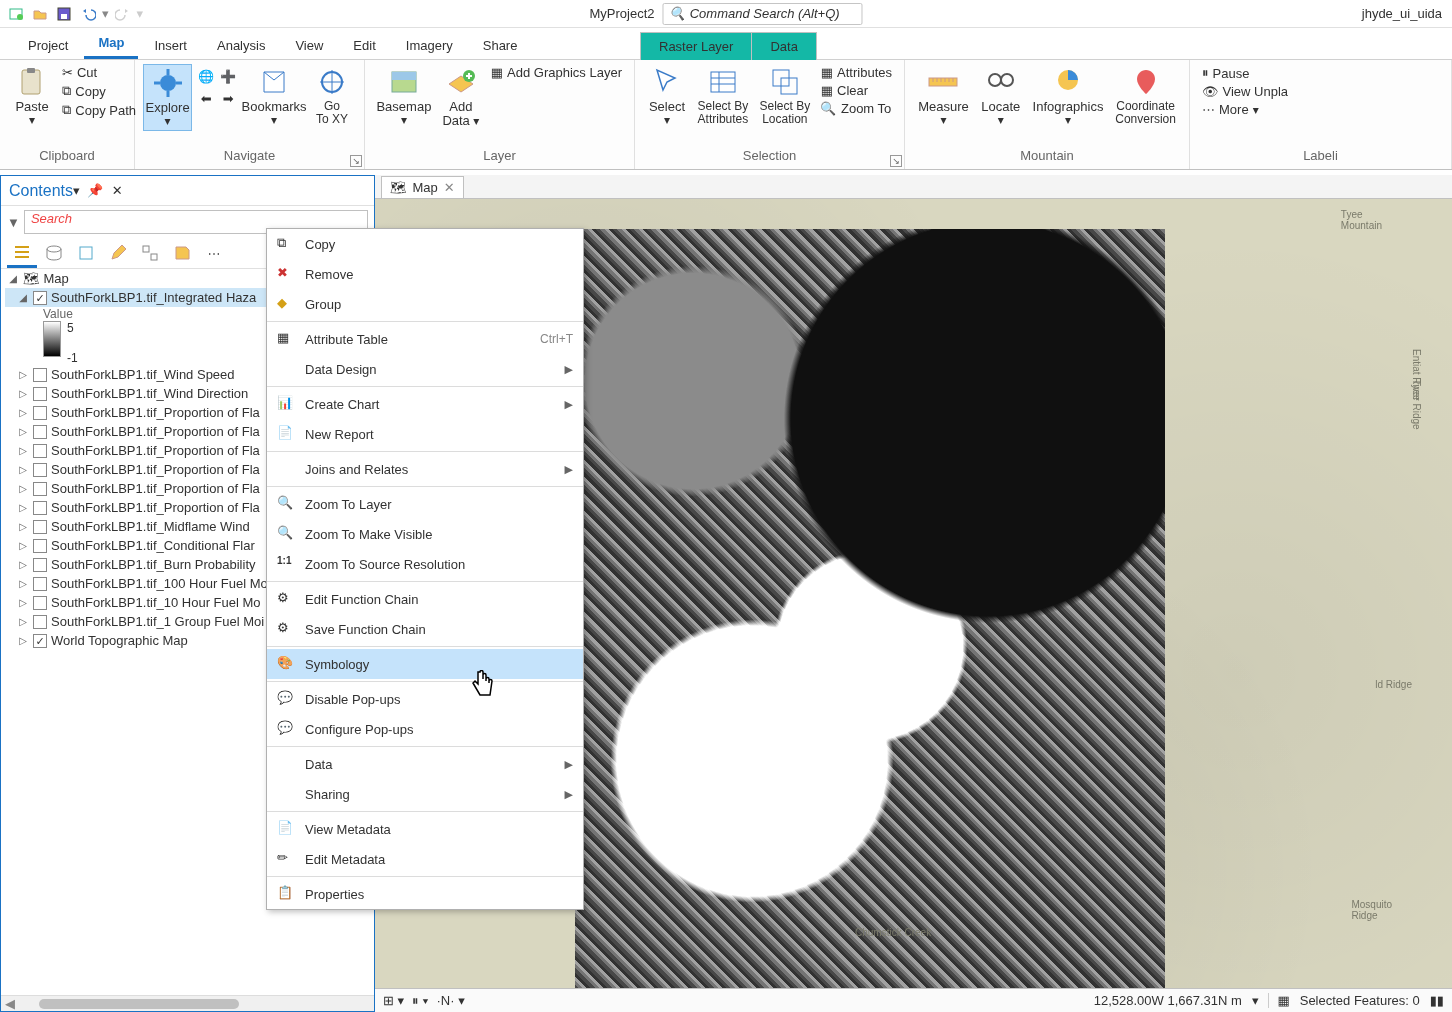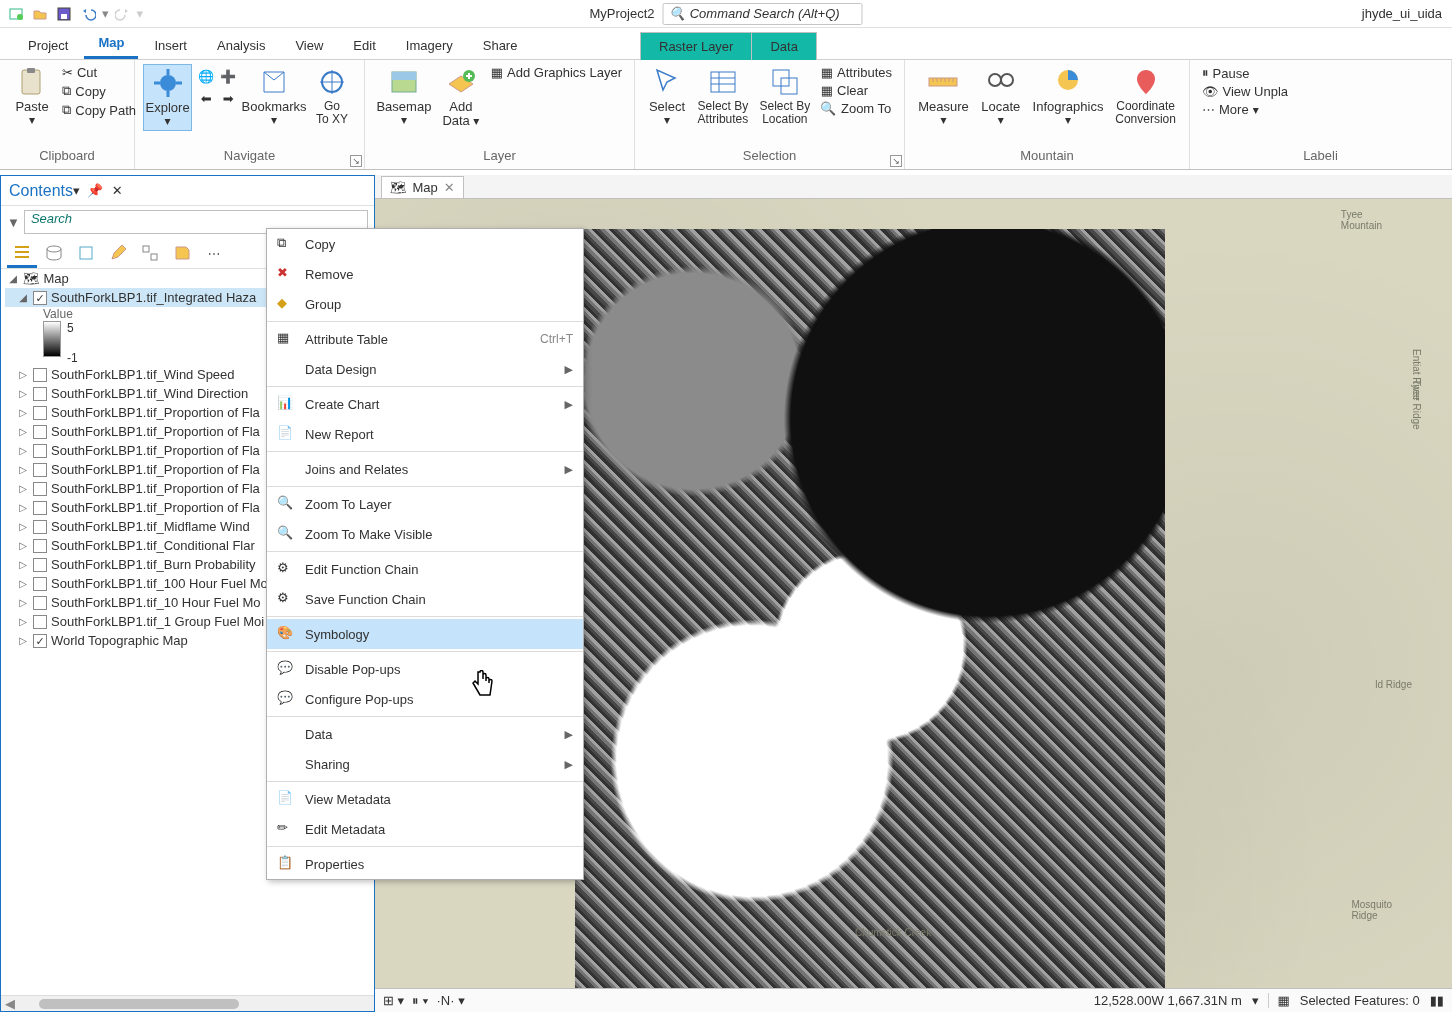--- a/index.html
+++ b/index.html
@@ -27,21 +27,21 @@
 .small-row{display:flex;align-items:center;gap:4px;padding:1px 4px;cursor:pointer;font-size:12px;white-space:nowrap}
 .small-row.disabled{color:#aaa}
 .vcol{display:flex;flex-direction:column;gap:1px}
 .launcher{position:absolute;right:2px;bottom:2px;width:12px;height:12px;border:1px solid #999;font-size:9px;text-align:center;line-height:10px;color:#666}
 .workspace{position:absolute;top:175px;left:0;right:0;bottom:0;display:flex}
 .contents-pane{width:375px;border:1px solid #1a72c4;display:flex;flex-direction:column;background:#fff}
 .pane-header{height:30px;display:flex;align-items:center;padding:0 8px;border-bottom:1px solid #e0e0e0}
 .pane-title{color:#1a72c4;font-size:16px}
 .pane-ctrls{display:flex;gap:8px;font-size:12px;color:#666}
 .search-row{display:flex;align-items:center;padding:4px 6px;gap:4px}
-.search-box{flex:1;height:24px;border:1px solid #c0c0c0;padding:0 6px;color:#0f766e;font-style:italic}
+.search-box{flex:1;height:24px;border:1px solid #c0c0c0;padding:0 6px;color:#ef4444;font-style:italic}
 .toc-tabs{display:flex;gap:2px;padding:0 6px;border-bottom:1px solid #e0e0e0}
 .toc-tab{width:30px;height:30px;display:flex;align-items:center;justify-content:center;cursor:pointer}
 .toc-tab.active{border-bottom:3px solid #1a72c4}
 .drawing-order{padding:8px 10px;font-weight:600;font-size:15px}
 .tree{flex:1;overflow:hidden;padding:0 4px}
 .tree-row{display:flex;align-items:center;gap:4px;padding:2px 2px;font-size:13px;white-space:nowrap;overflow:hidden;text-overflow:ellipsis}
 .tree-row.selected{background:#cde6f7}
 .expander{width:12px;font-size:10px;color:#666;display:inline-block;text-align:center}
 .chk{width:14px;height:14px;border:1px solid #888;background:#fff;display:inline-block}
 .chk.checked::after{content:"✓";font-size:11px;line-height:12px;display:block;text-align:center;color:#333}
@@ -567,20 +567,24 @@
     </div>
   <div class="cm-sep"></div>
   <div class="cm-item">
       <span class="cm-icon">🔍</span>
       <span class="cm-label">Zoom To Layer</span>
     </div>
   <div class="cm-item disabled">
       <span class="cm-icon">🔍</span>
       <span class="cm-label">Zoom To Make Visible</span>
     </div>
+  <div class="cm-item">
+      <span class="cm-icon" style="font-size:10px;font-weight:bold">1:1</span>
+      <span class="cm-label">Zoom To Source Resolution</span>
+    </div>
   <div class="cm-sep"></div>
   <div class="cm-item disabled">
       <span class="cm-icon">⚙</span>
       <span class="cm-label">Edit Function Chain</span>
     </div>
   <div class="cm-item disabled">
       <span class="cm-icon">⚙</span>
       <span class="cm-label">Save Function Chain</span>
     </div>
   <div class="cm-sep"></div>

